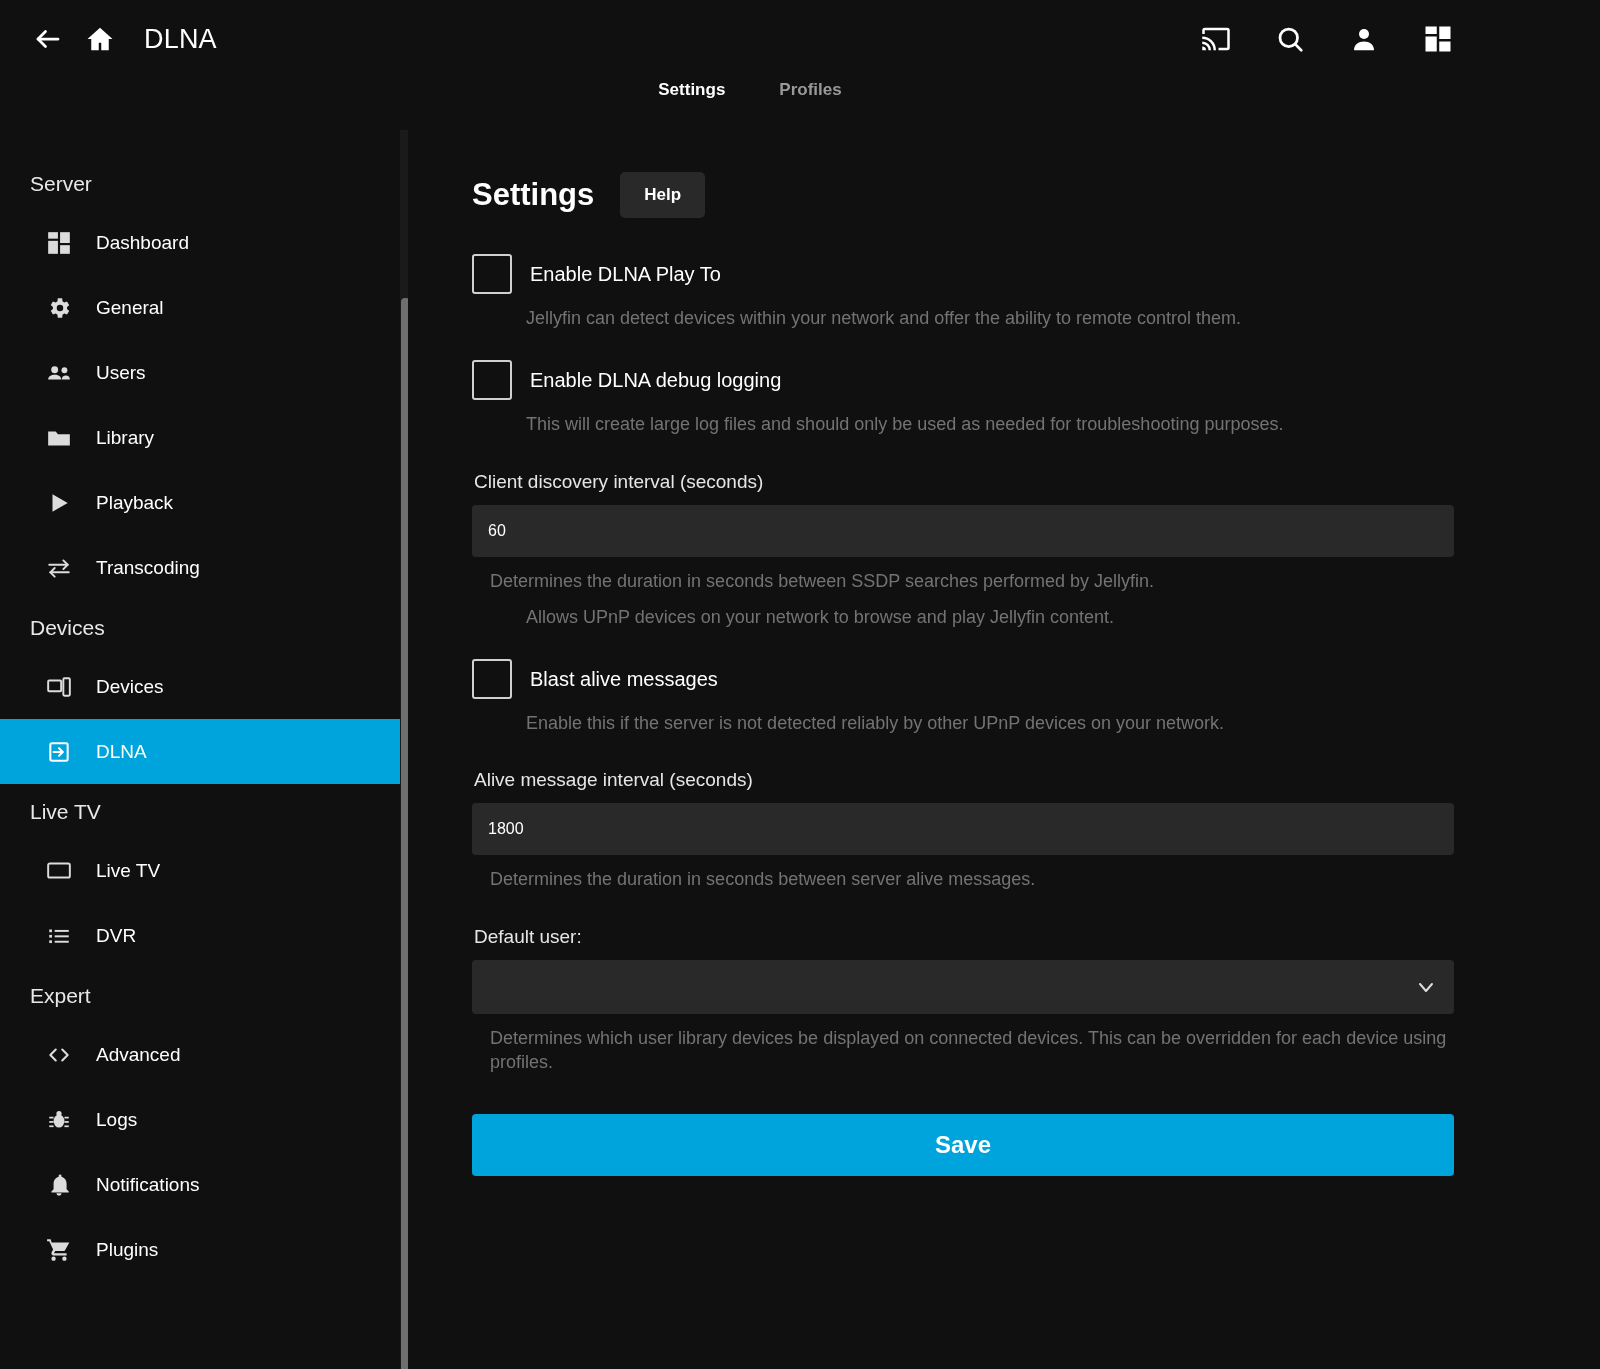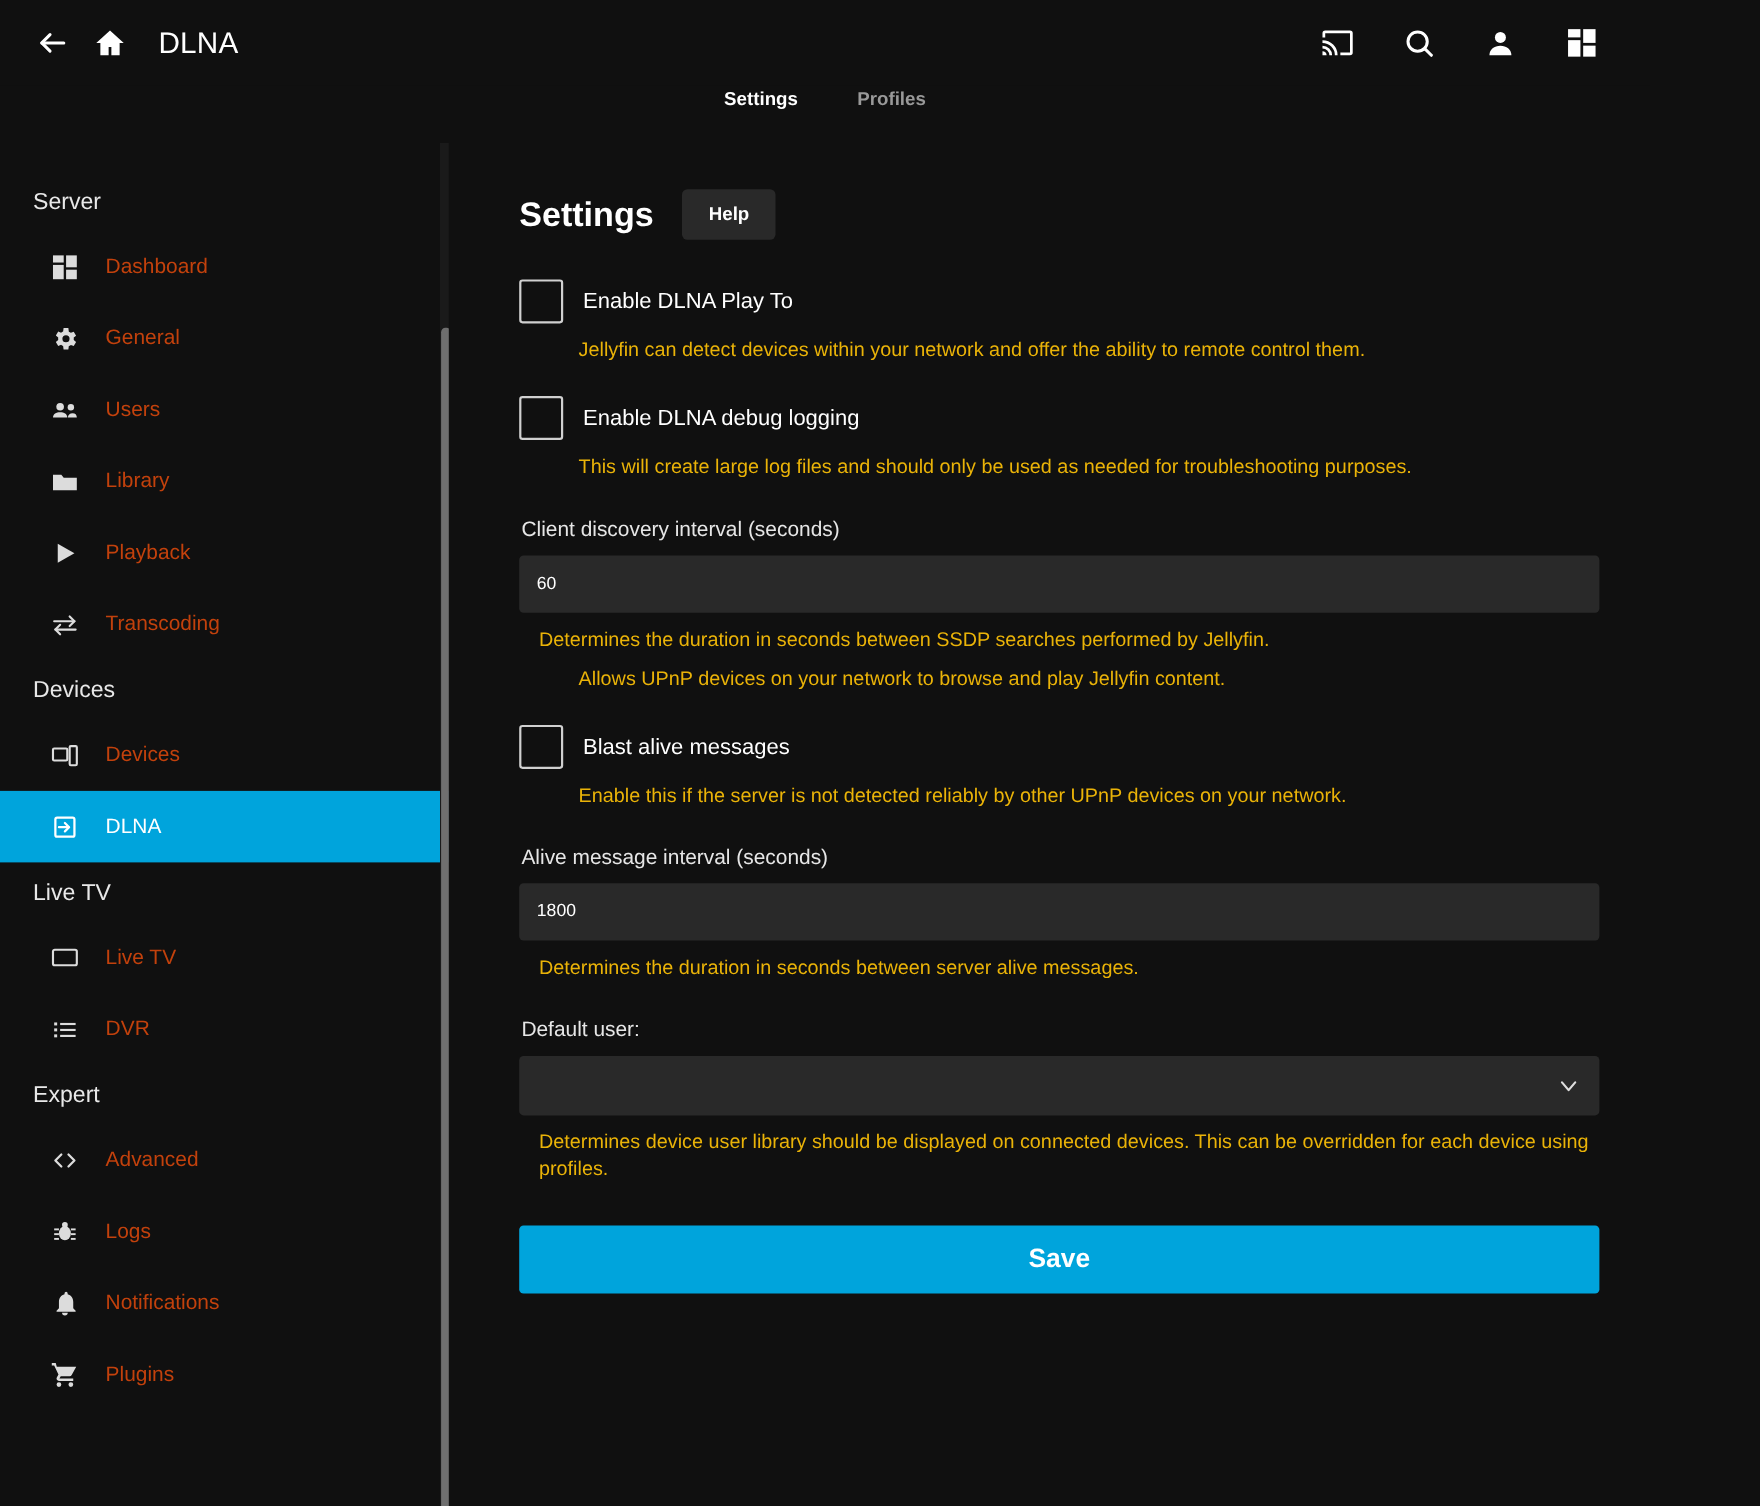--- a/index.html
+++ b/index.html
@@ -82,21 +82,21 @@
   .nav-item .nav-icon {
     width: 34px;
     display: flex;
     align-items: center;
     justify-content: flex-start;
     color: #d8d8d8;
   }
   .nav-item .nav-label {
     font-size: 19px;
     margin-left: 16px;
-    color: #c2410c;
+    color: #ffffff;
   }
   .nav-item.active { background: #00a4dc; }
   .nav-item.active .nav-label, .nav-item.active .nav-icon { color: #fff; }
 
   .scroll-track {
     position: absolute;
     top: 0; left: 400px;
     width: 10px;
     height: 100%;
     background: #1a1a1a;
@@ -153,21 +153,21 @@
     background: transparent;
     cursor: pointer;
     flex: 0 0 auto;
   }
   .check-label {
     font-size: 20px;
     color: #fff;
   }
   .field-desc {
     font-size: 18px;
-    color: #eab308;
+    color: #737373;
     margin: 12px 0 0 54px;
     line-height: 1.35;
   }
   .field-desc.nodent { margin-left: 18px; }
 
   .field-label {
     font-size: 19px;
     color: #e6e6e6;
     margin: 34px 0 12px 2px;
   }
@@ -476,18 +476,18 @@
 
       <div class="field-label">Default user:</div>
       <div class="select-wrap">
         <input class="select-input" type="text" readonly="" value="" style="">
         <span class="select-arrow">
           <svg width="24" height="24" viewBox="0 0 24 24" fill="none" stroke="#dddddd" stroke-width="2" stroke-linecap="round" stroke-linejoin="round">
               <polyline points="6,9 12,16 18,9"></polyline>
             </svg>
         </span>
       </div>
-      <div class="field-desc nodent">Determines device user library should be displayed on connected devices. This can be overridden for each device using profiles.</div>
+      <div class="field-desc nodent">Determines which user library devices be displayed on connected devices. This can be overridden for each device using profiles.</div>
 
       <button class="save-btn">Save</button>
     </div>
   </div>
 </div>
 
 </body></html>

